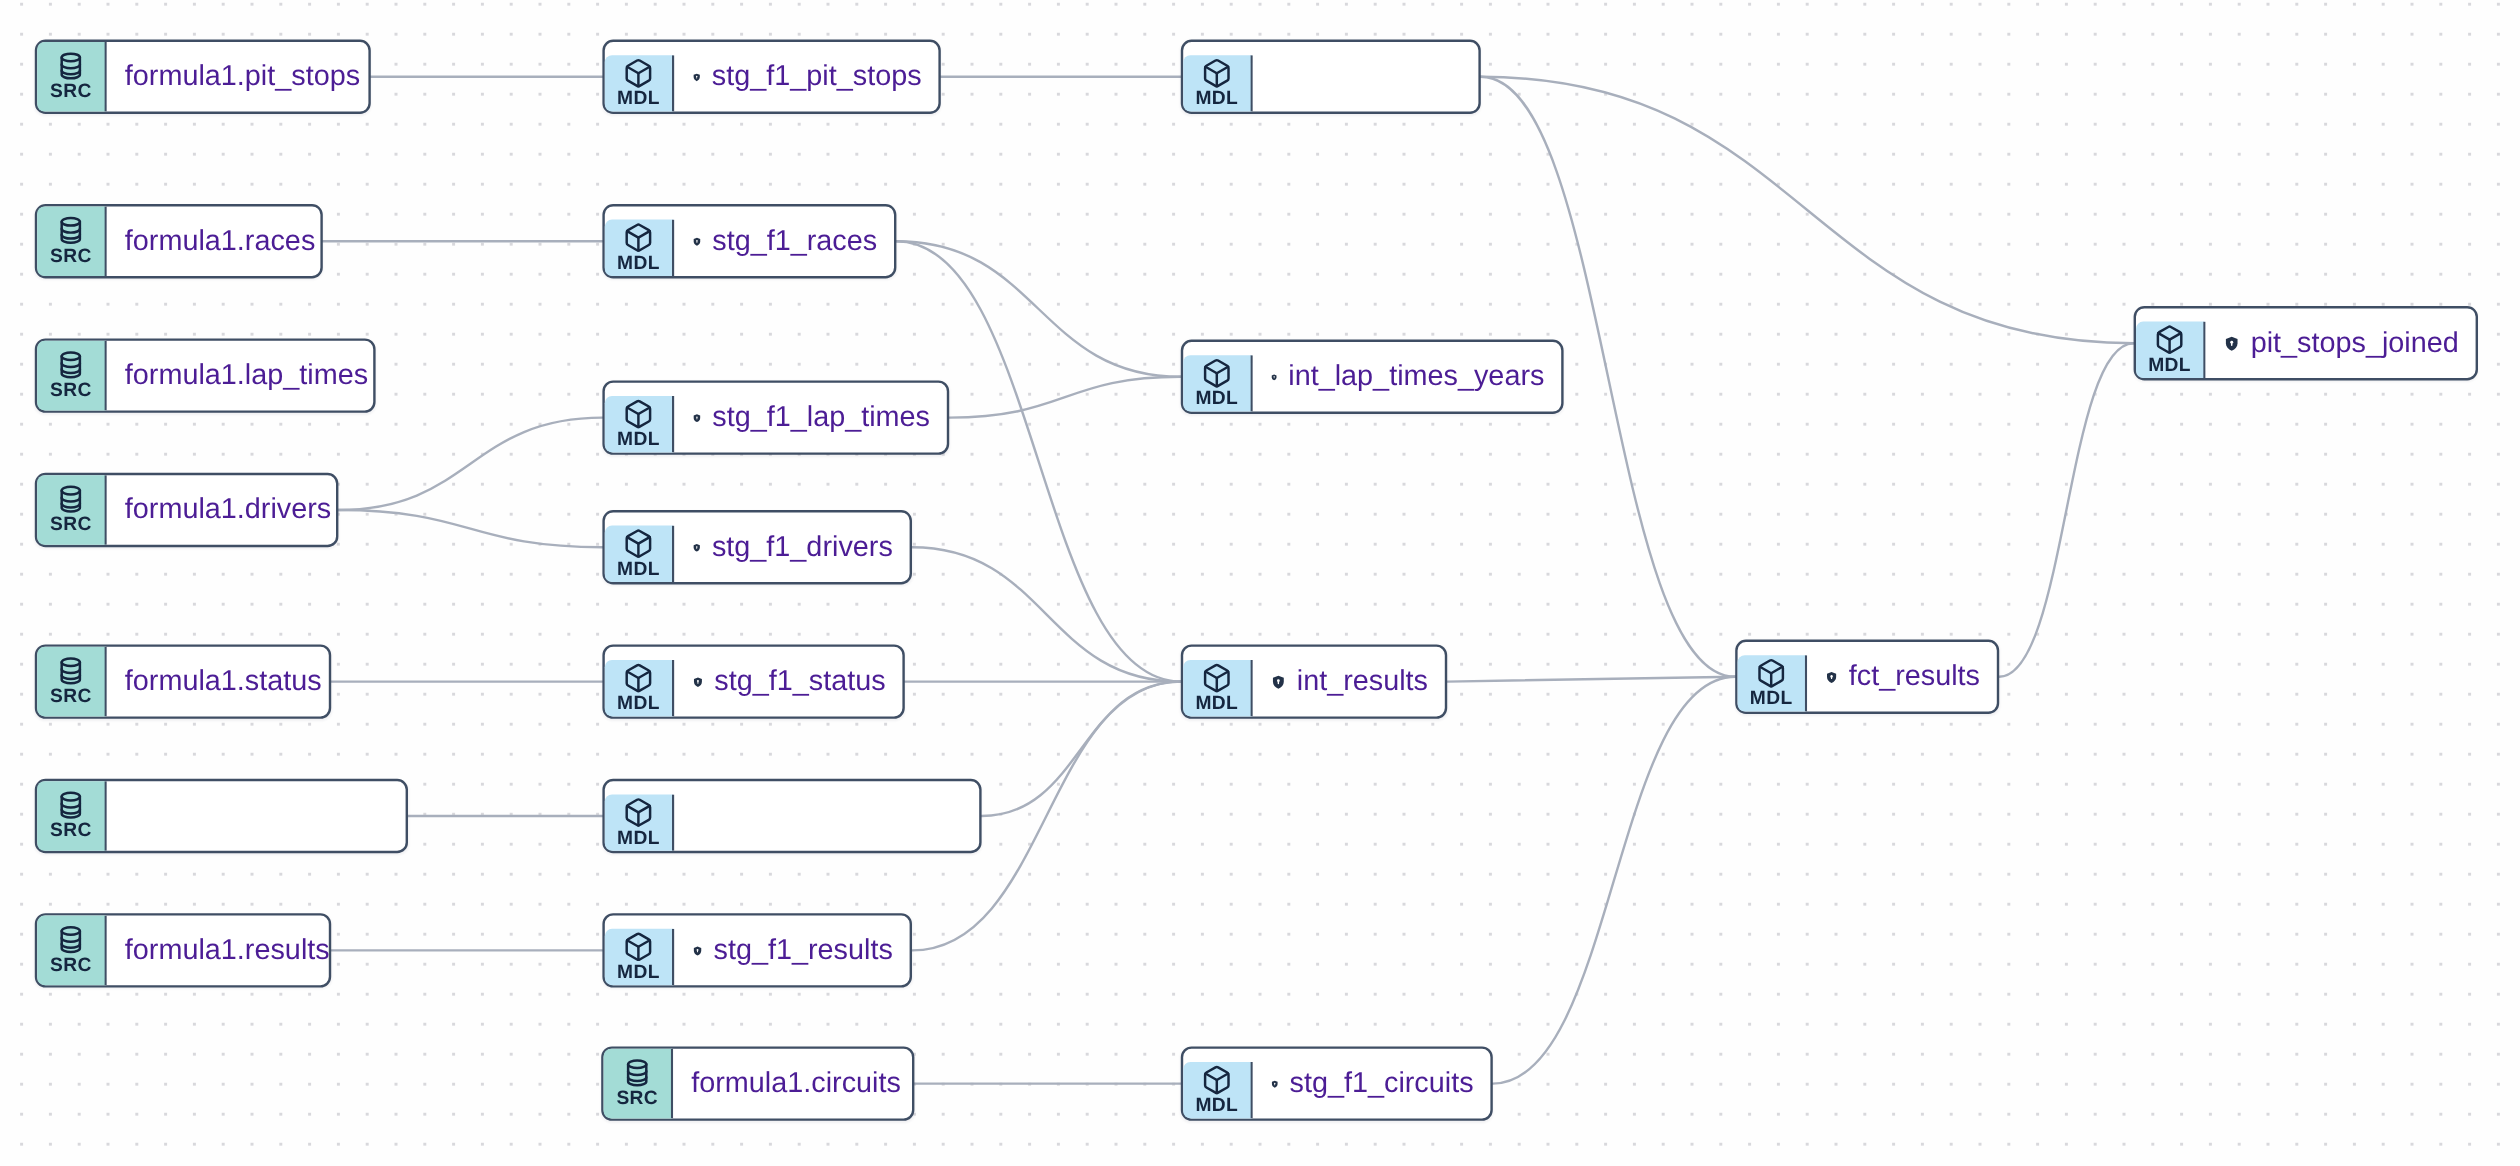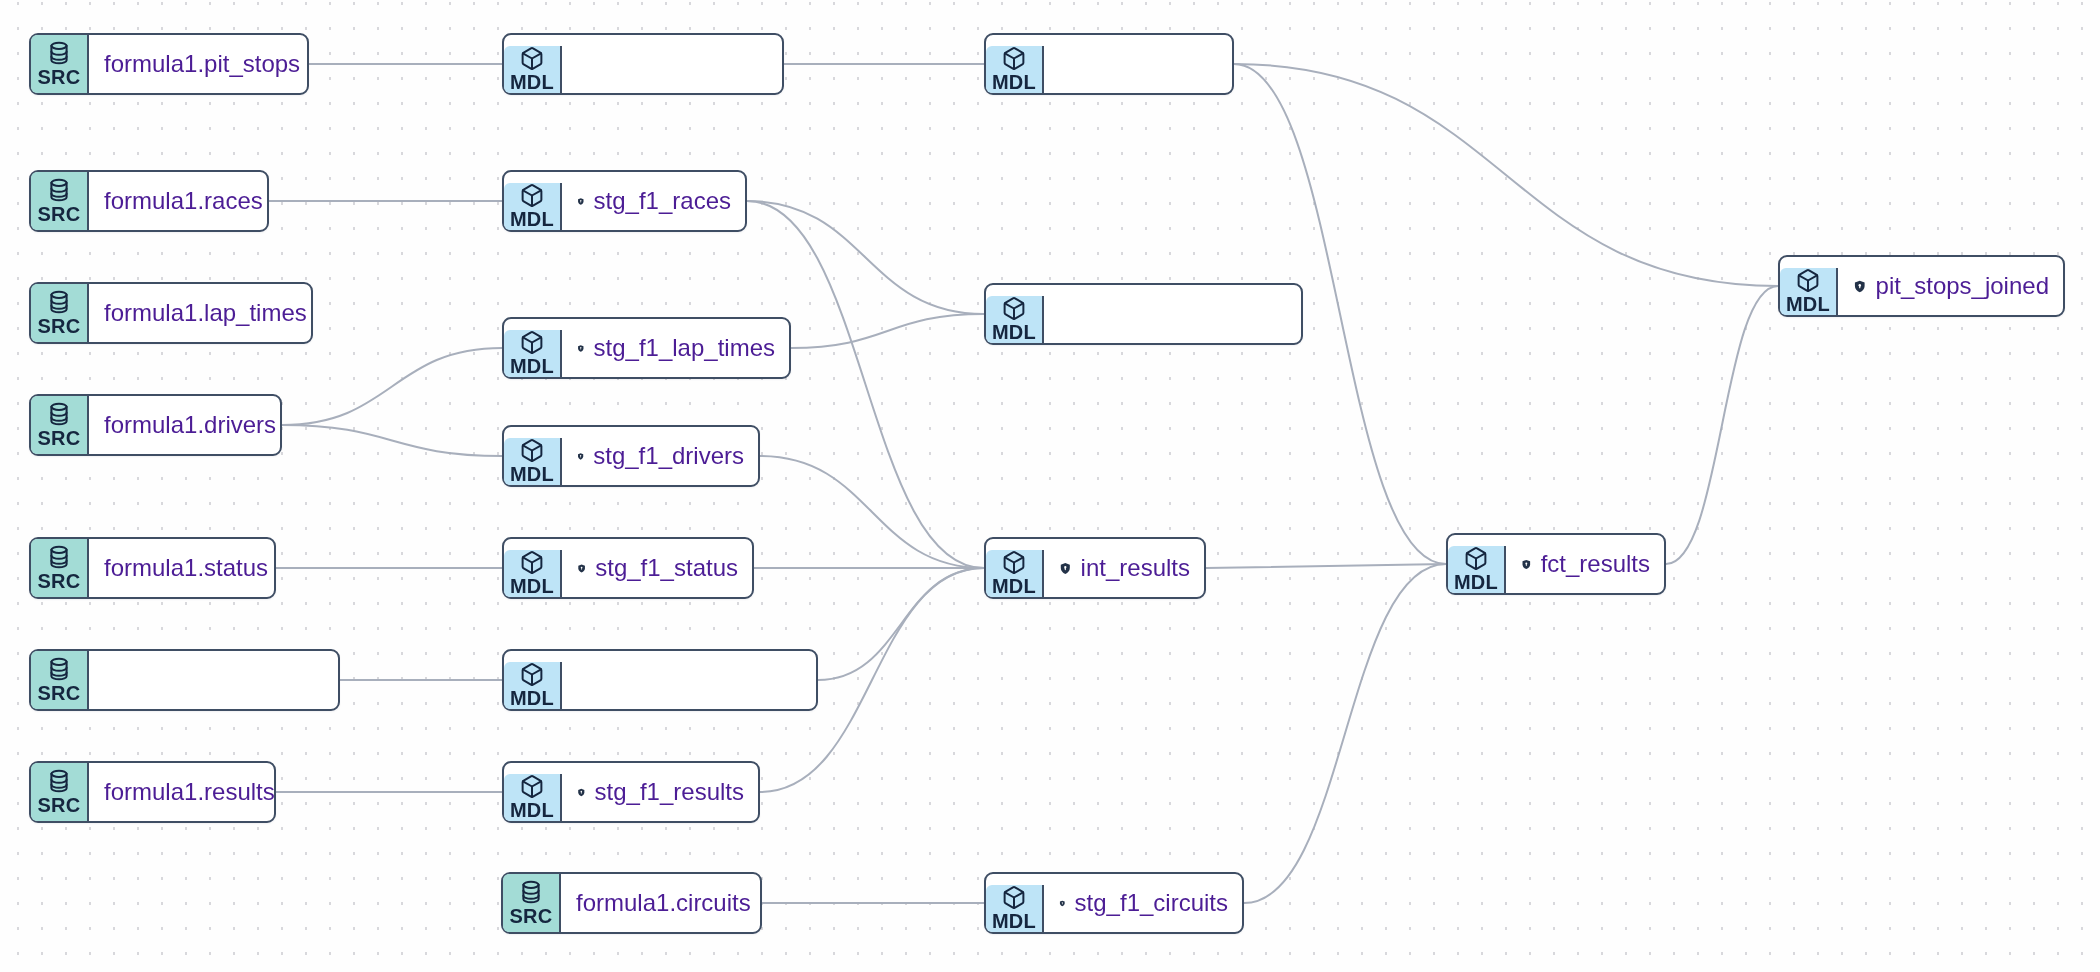--- a/index.html
+++ b/index.html
@@ -22,21 +22,21 @@
     box-shadow:0 1px 2px rgba(30,42,66,0.06);
     cursor:pointer;
   }
   .iconbox{
     flex:0 0 56px;width:56px;
     display:flex;flex-direction:column;align-items:center;justify-content:center;
     gap:1px;border-right:2px solid #3f4e64;border-radius:6px 0 0 6px;
   }
   .node.source .iconbox{background:#a3dcd6;}
   .node.model  .iconbox{background:#bee4f7;margin-top:11px;}
-  .badge{font-size:20px;font-weight:700;color:#15263f;letter-spacing:.3px;line-height:1.05;}
+  .badge{font-size:16px;font-weight:700;color:#15263f;letter-spacing:.3px;line-height:1.05;}
   .nodebody{
     display:flex;align-items:center;gap:9px;
     padding:0 14px 0 15px;white-space:nowrap;overflow:hidden;
   }
   .nodelabel{font-size:24px;color:#4c1d95;}
   .typeicon{display:block;}
 </style>
 </head>
 <body>
 
@@ -81,20 +81,28 @@
       </div>
       <div class="node model" style="left: 502px; top: 33px; width: 282px;">
         <div class="iconbox">
           <svg width="26" height="26" viewBox="0 0 24 24" class="typeicon">
             <path d="M21 16V8a2 2 0 0 0-1-1.73l-7-4a2 2 0 0 0-2 0l-7 4A2 2 0 0 0 3 8v8a2 2 0 0 0 1 1.73l7 4a2 2 0 0 0 2 0l7-4A2 2 0 0 0 21 16z" fill="none" stroke="#15263f" stroke-width="1.9" stroke-linecap="round" stroke-linejoin="round"></path>
             <polyline points="3.3 7 12 12 20.7 7" fill="none" stroke="#15263f" stroke-width="1.9" stroke-linecap="round" stroke-linejoin="round"></polyline>
             <line x1="12" y1="22" x2="12" y2="12" fill="none" stroke="#15263f" stroke-width="1.9" stroke-linecap="round" stroke-linejoin="round"></line>
           </svg>
           <span class="badge">MDL</span>
         </div>
+        <div class="nodebody">
+          <svg width="21" height="21" viewBox="0 0 24 24" class="typeicon">
+            <path fill="#233248" d="M12 1.6 20.6 4.9v6.3c0 5.3-3.5 9.1-8.6 11.2C6.9 20.3 3.4 16.5 3.4 11.2V4.9L12 1.6z"></path>
+            <circle cx="12" cy="9.6" r="2.2" fill="#ffffff"></circle>
+            <rect x="10.9" y="10.6" width="2.2" height="4.6" rx="1.1" fill="#ffffff"></rect>
+          </svg>
+          <span class="nodelabel">stg_f1_pit_stops</span>
+        </div>
       </div>
       <div class="node model" style="left: 984px; top: 33px; width: 250px;">
         <div class="iconbox">
           <svg width="26" height="26" viewBox="0 0 24 24" class="typeicon">
             <path d="M21 16V8a2 2 0 0 0-1-1.73l-7-4a2 2 0 0 0-2 0l-7 4A2 2 0 0 0 3 8v8a2 2 0 0 0 1 1.73l7 4a2 2 0 0 0 2 0l7-4A2 2 0 0 0 21 16z" fill="none" stroke="#15263f" stroke-width="1.9" stroke-linecap="round" stroke-linejoin="round"></path>
             <polyline points="3.3 7 12 12 20.7 7" fill="none" stroke="#15263f" stroke-width="1.9" stroke-linecap="round" stroke-linejoin="round"></polyline>
             <line x1="12" y1="22" x2="12" y2="12" fill="none" stroke="#15263f" stroke-width="1.9" stroke-linecap="round" stroke-linejoin="round"></line>
           </svg>
           <span class="badge">MDL</span>
         </div>
@@ -164,20 +172,28 @@
         </div>
       </div>
       <div class="node model" style="left: 984px; top: 283px; width: 319px;">
         <div class="iconbox">
           <svg width="26" height="26" viewBox="0 0 24 24" class="typeicon">
             <path d="M21 16V8a2 2 0 0 0-1-1.73l-7-4a2 2 0 0 0-2 0l-7 4A2 2 0 0 0 3 8v8a2 2 0 0 0 1 1.73l7 4a2 2 0 0 0 2 0l7-4A2 2 0 0 0 21 16z" fill="none" stroke="#15263f" stroke-width="1.9" stroke-linecap="round" stroke-linejoin="round"></path>
             <polyline points="3.3 7 12 12 20.7 7" fill="none" stroke="#15263f" stroke-width="1.9" stroke-linecap="round" stroke-linejoin="round"></polyline>
             <line x1="12" y1="22" x2="12" y2="12" fill="none" stroke="#15263f" stroke-width="1.9" stroke-linecap="round" stroke-linejoin="round"></line>
           </svg>
           <span class="badge">MDL</span>
+        </div>
+        <div class="nodebody">
+          <svg width="21" height="21" viewBox="0 0 24 24" class="typeicon">
+            <path fill="#233248" d="M12 1.6 20.6 4.9v6.3c0 5.3-3.5 9.1-8.6 11.2C6.9 20.3 3.4 16.5 3.4 11.2V4.9L12 1.6z"></path>
+            <circle cx="12" cy="9.6" r="2.2" fill="#ffffff"></circle>
+            <rect x="10.9" y="10.6" width="2.2" height="4.6" rx="1.1" fill="#ffffff"></rect>
+          </svg>
+          <span class="nodelabel">int_lap_times_years</span>
         </div>
       </div>
       <div class="node source" style="left: 29px; top: 394px; width: 253px;">
         <div class="iconbox">
           <svg width="26" height="26" viewBox="0 0 24 24" class="typeicon">
             <ellipse cx="12" cy="5.4" rx="7" ry="2.9" fill="none" stroke="#15263f" stroke-width="1.9" stroke-linecap="round" stroke-linejoin="round"></ellipse>
             <path d="M5 5.4v13.2c0 1.6 3.1 2.9 7 2.9s7-1.3 7-2.9V5.4" fill="none" stroke="#15263f" stroke-width="1.9" stroke-linecap="round" stroke-linejoin="round"></path>
             <path d="M5 10.8c0 1.6 3.1 2.9 7 2.9s7-1.3 7-2.9" fill="none" stroke="#15263f" stroke-width="1.9" stroke-linecap="round" stroke-linejoin="round"></path>
             <path d="M5 15.4c0 1.6 3.1 2.9 7 2.9s7-1.3 7-2.9" fill="none" stroke="#15263f" stroke-width="1.9" stroke-linecap="round" stroke-linejoin="round"></path>
           </svg>

